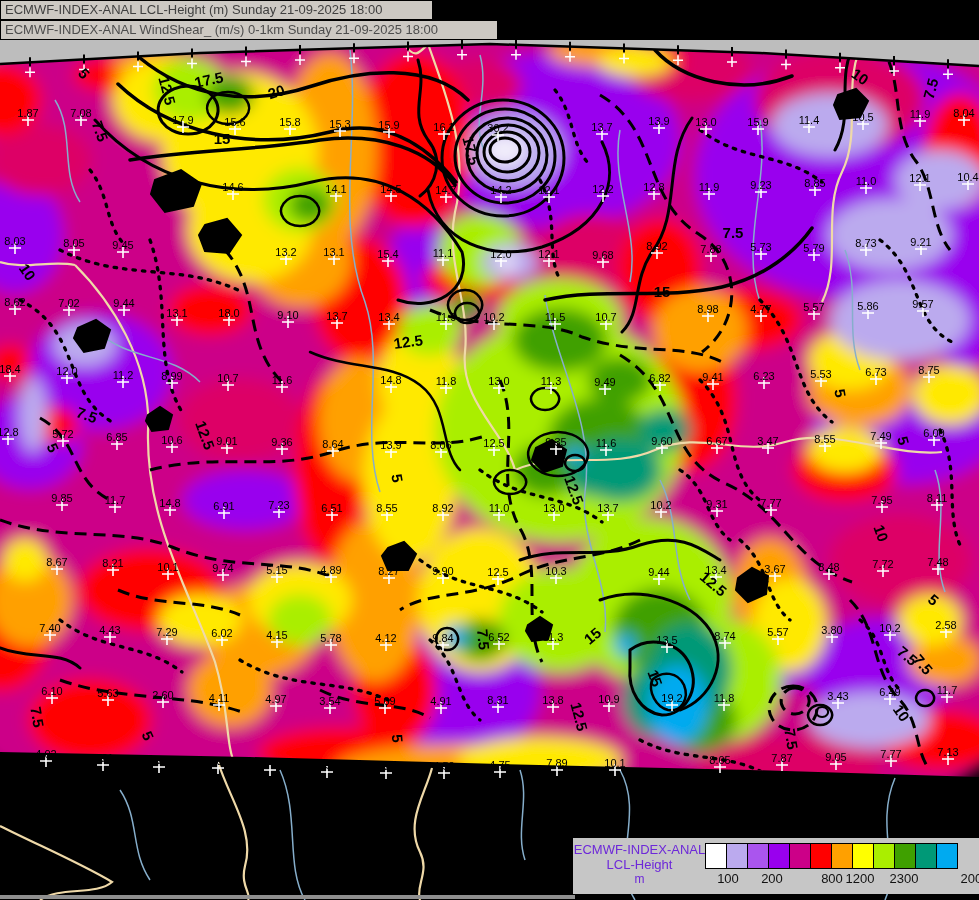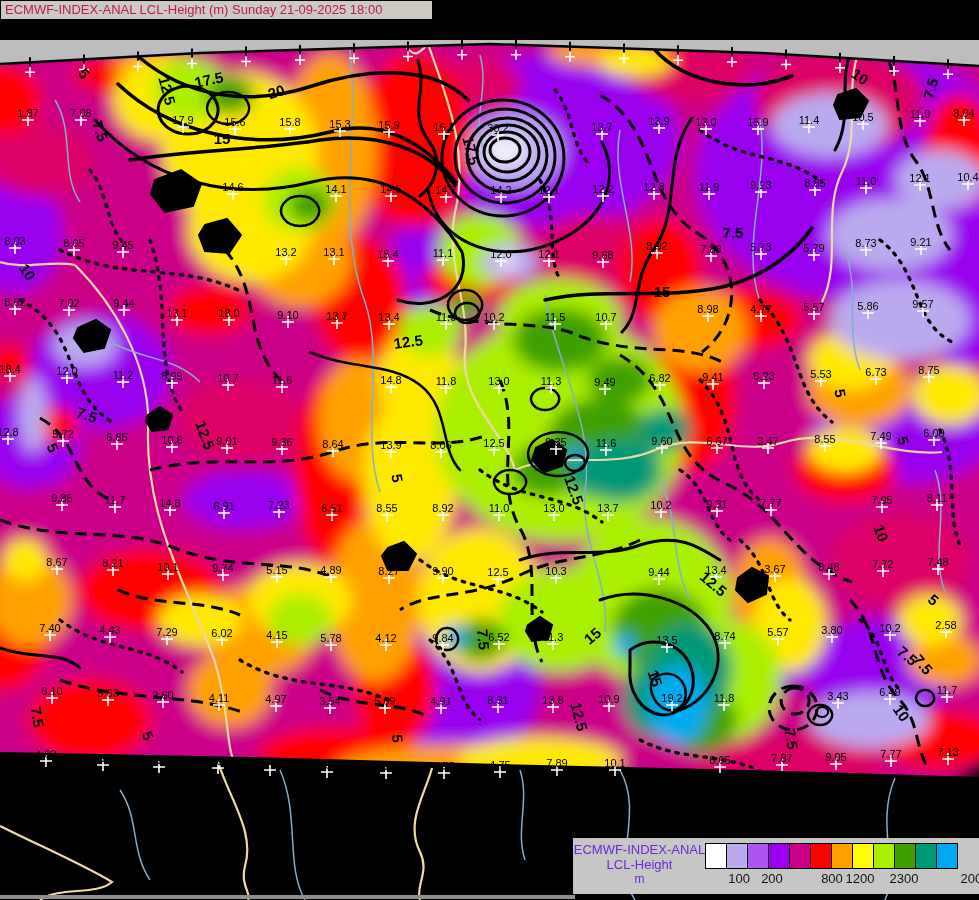--- a/index.html
+++ b/index.html
@@ -1,21 +1,21 @@
 <!DOCTYPE html>
 <html><head>
 <meta charset="utf-8">
 <style>
   html,body{margin:0;padding:0;background:#000;}
   body{width:979px;height:900px;overflow:hidden;position:relative;
        font-family:"Liberation Sans", sans-serif;}
   .stage{position:absolute;inset:0;width:979px;height:900px;background:#000;}
   svg{position:absolute;left:0;top:0;}
   .titlebar{position:absolute;left:0;box-sizing:border-box;height:20px;
-    background:#cdc9c3;border:1px solid #000;color:#be185d;font-size:13px;
+    background:#cdc9c3;border:1px solid #000;color:#404040;font-size:13px;
     line-height:18px;padding-left:4px;white-space:nowrap;overflow:hidden;z-index:6;}
   .titlebar.second{top:20px;color:#4d4d4d;}
   .titlebar.first{top:0;width:433px;}
   .titlebar.second{width:498px;}
   .legend{position:absolute;left:573px;top:838px;width:406px;height:56px;
     background:#c6c6c6;z-index:6;}
   .legend-titles{position:absolute;left:0;top:4px;width:133px;text-align:center;
     color:#6d28d9;font-size:13px;line-height:15px;}
   .legend-titles .units{font-size:12px;}
   .legend-swatches{position:absolute;left:133px;top:5px;display:flex;}
@@ -710,20 +710,23 @@
         <text transform="translate(143,738) rotate(65)" text-anchor="middle" font-size="15" font-weight="bold" fill="#000" font-family="Liberation Sans, sans-serif">5</text>
         <text transform="translate(392,739) rotate(85)" text-anchor="middle" font-size="15" font-weight="bold" fill="#000" font-family="Liberation Sans, sans-serif">5</text>
         <text transform="translate(897,716) rotate(55)" text-anchor="middle" font-size="15" font-weight="bold" fill="#000" font-family="Liberation Sans, sans-serif">10</text>
         <text transform="translate(919,668) rotate(50)" text-anchor="middle" font-size="15" font-weight="bold" fill="#000" font-family="Liberation Sans, sans-serif">7.5</text>
       </g>
   </svg>
 
   <div class="titlebar first">
     <span>ECMWF-INDEX-ANAL LCL-Height (m) Sunday 21-09-2025 18:00</span>
   </div>
+  <div class="titlebar second">
+    <span>ECMWF-INDEX-ANAL WindShear_ (m/s) 0-1km Sunday 21-09-2025 18:00</span>
+  </div>
 
   <div class="legend">
     <div class="legend-titles">
       <div>ECMWF-INDEX-ANAL</div>
       <div>LCL-Height</div>
       <div class="units">m</div>
     </div>
     <div class="legend-swatches" id="legend-swatches">
         <div class="swatch" style="background: rgb(255, 255, 255);"></div>
         <div class="swatch" style="background: rgb(187, 170, 238);"></div>
@@ -732,21 +735,21 @@
         <div class="swatch" style="background: rgb(204, 0, 136);"></div>
         <div class="swatch" style="background: rgb(255, 0, 0);"></div>
         <div class="swatch" style="background: rgb(255, 160, 0);"></div>
         <div class="swatch" style="background: rgb(255, 255, 0);"></div>
         <div class="swatch" style="background: rgb(170, 238, 0);"></div>
         <div class="swatch" style="background: rgb(63, 160, 0);"></div>
         <div class="swatch" style="background: rgb(0, 153, 119);"></div>
         <div class="swatch" style="background: rgb(0, 170, 240);"></div>
       </div>
     <div class="legend-ticks" id="legend-ticks">
-        <span style="left: 133px; text-align: right;">100</span>
+        <span style="left: 133px;">100</span>
         <span style="left: 177px;">200</span>
         <span style="left: 237px;">800</span>
         <span style="left: 265px; text-align: center;">1200</span>
         <span style="left: 309px;">2300</span>
         <span style="left: 342px; margin-left: 38px;">2000</span>
       </div>
   </div>
 
   <div class="bottom-strip"></div>
 </div>

